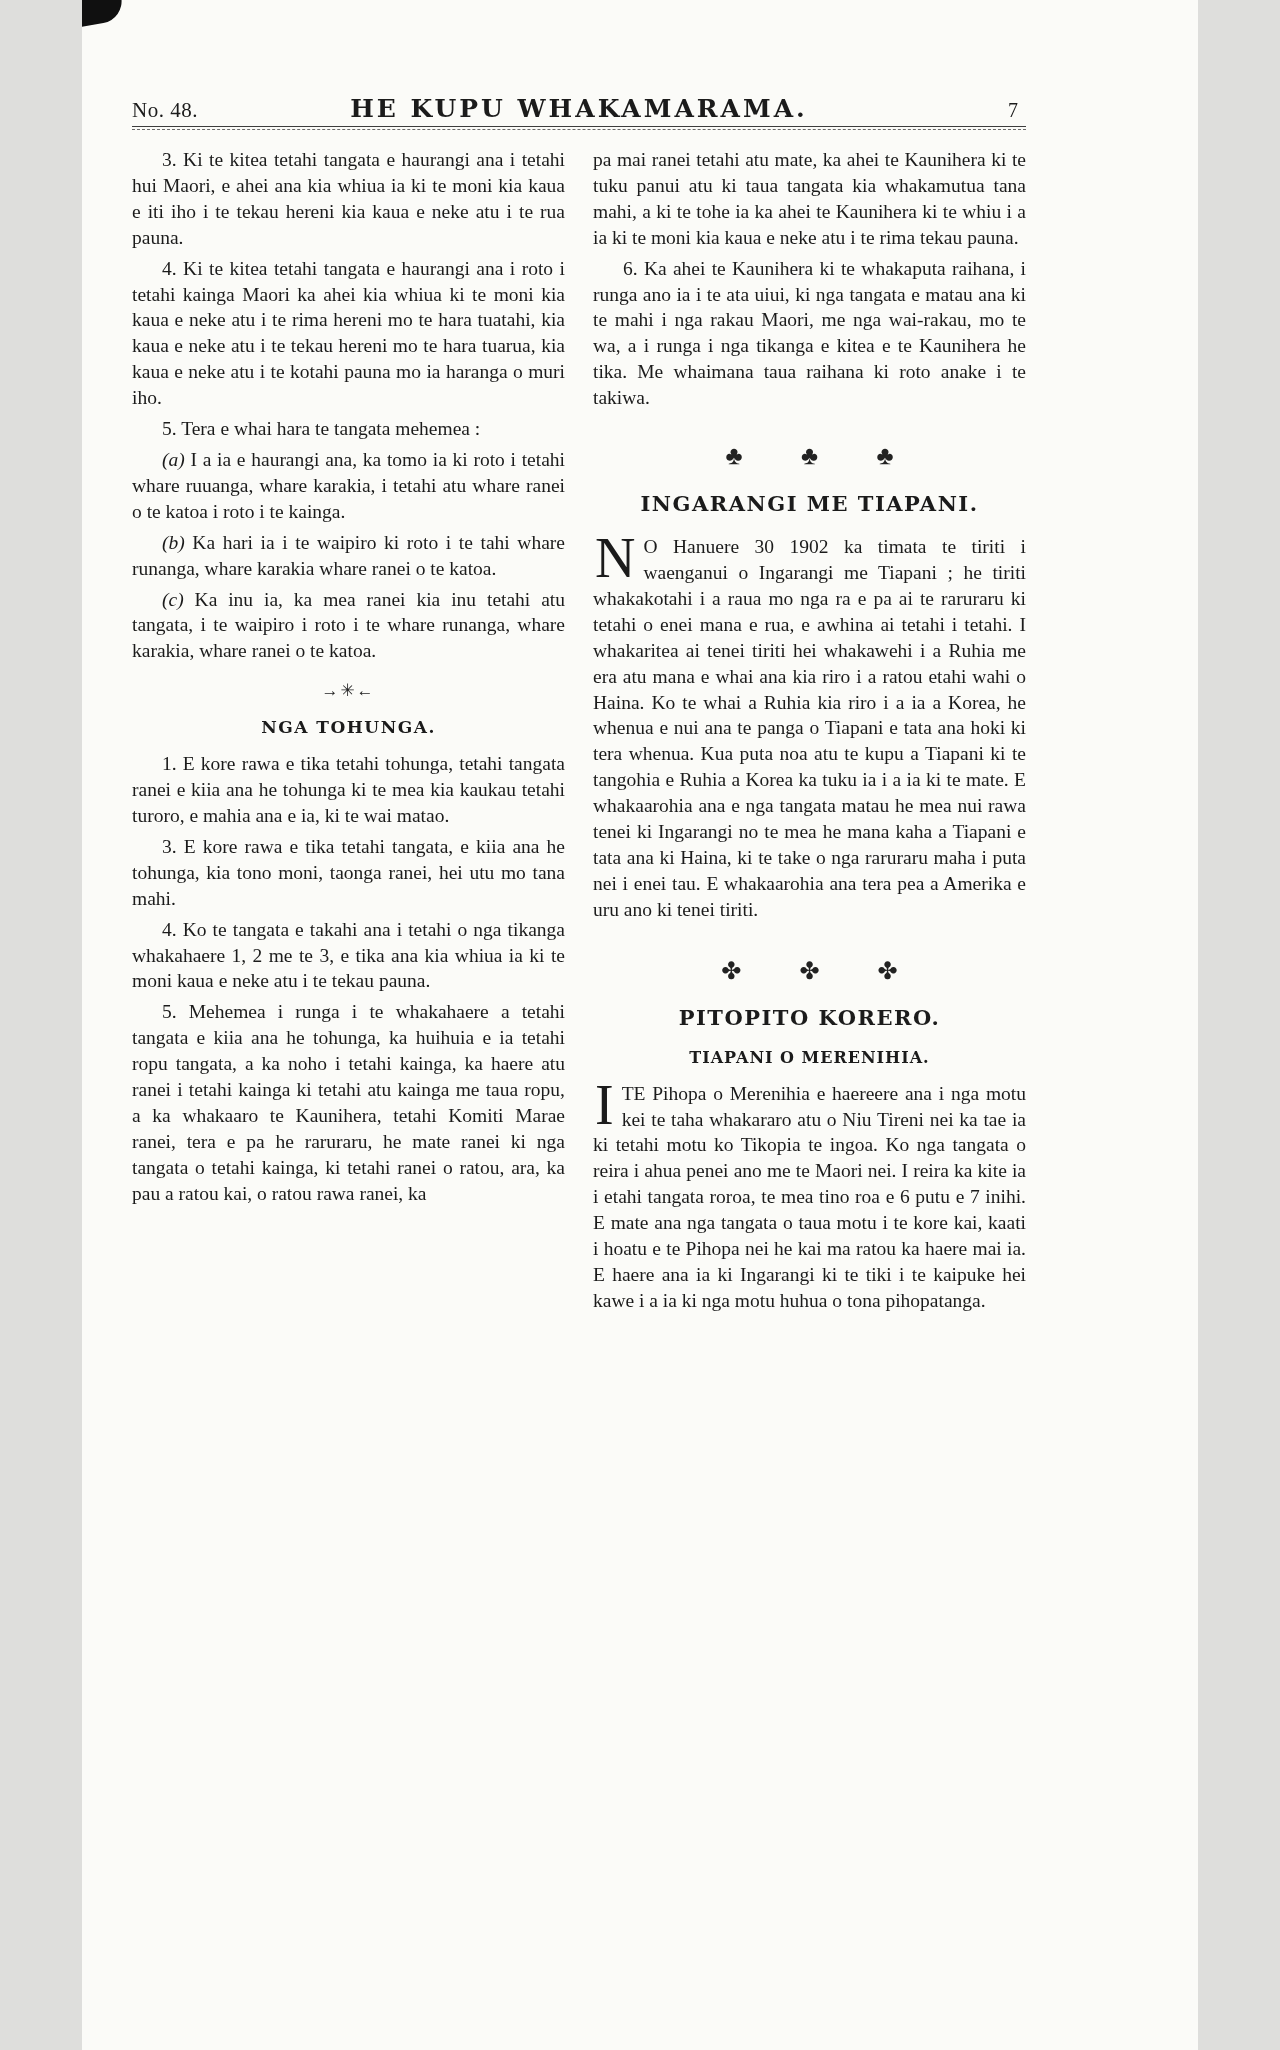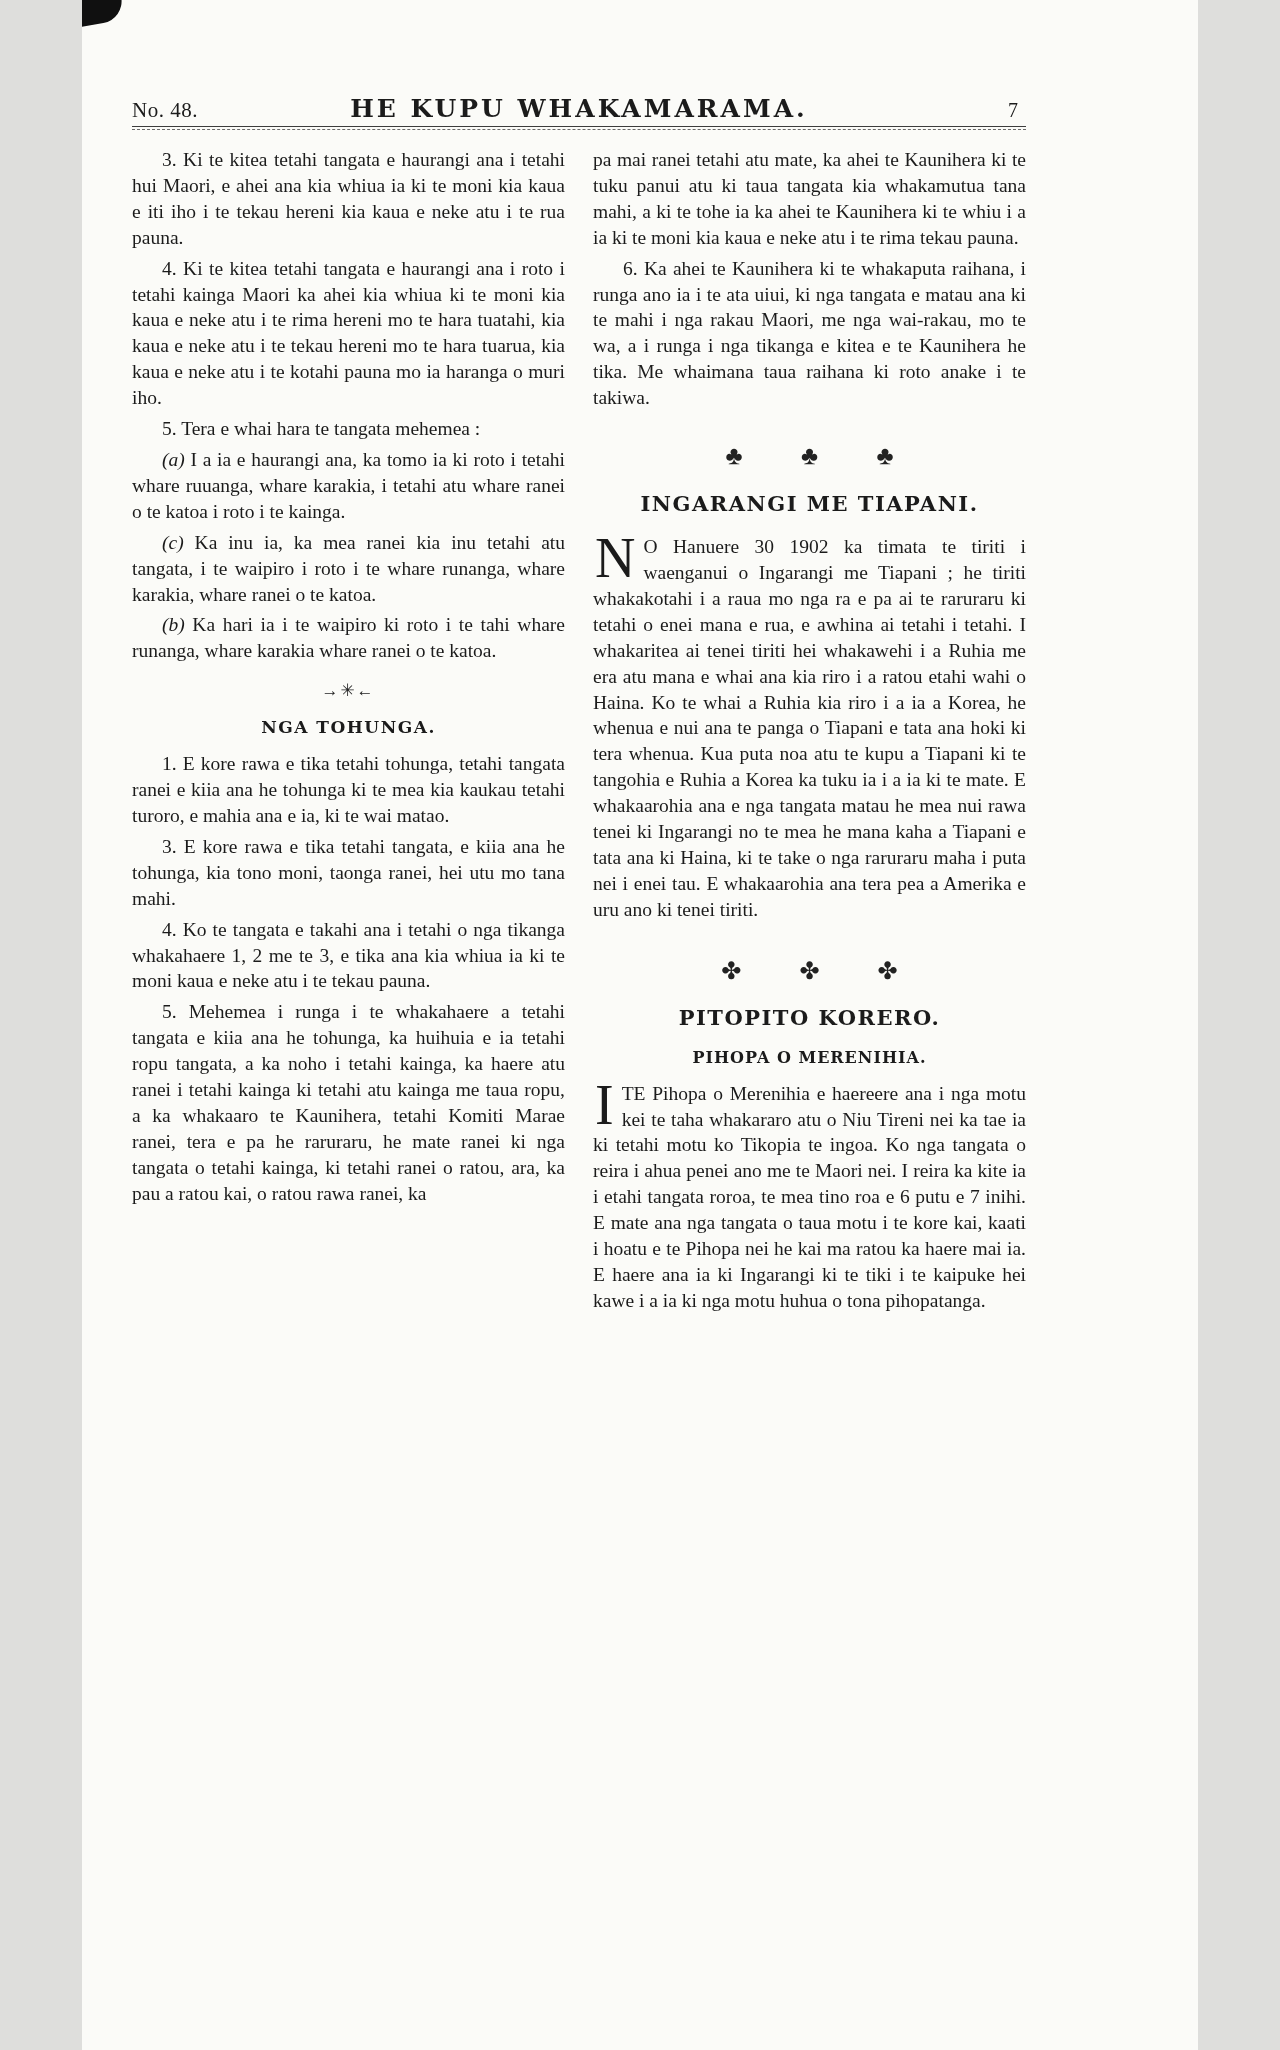--- a/index.html
+++ b/index.html
@@ -116,22 +116,22 @@
     <div class="rule"></div>
 
     <div class="columns">
 
       <section class="col">
         <p class="para">3. Ki te kitea tetahi tangata e haurangi ana i tetahi hui Maori, e ahei ana kia whiua ia ki te moni kia kaua e iti iho i te tekau hereni kia kaua e neke atu i te rua pauna.</p>
         <p class="para">4. Ki te kitea tetahi tangata e haurangi ana i roto i tetahi kainga Maori ka ahei kia whiua ki te moni kia kaua e neke atu i te rima hereni mo te hara tuatahi, kia kaua e neke atu i te tekau hereni mo te hara tuarua, kia kaua e neke atu i te kotahi pauna mo ia haranga o muri iho.</p>
         <p class="para">5. Tera e whai hara te tangata mehemea :</p>
 
         <p class="para"><i class="lbl">(a)</i> <span>I a ia e haurangi ana, ka tomo ia ki roto i tetahi whare ruuanga, whare karakia, i tetahi atu whare ranei o te katoa i roto i te kainga.</span></p>
+        <p class="para"><i class="lbl">(b)</i> <span>Ka hari ia i te waipiro ki roto i te tahi whare runanga, whare karakia whare ranei o te katoa.</span></p>
         <p class="para"><i class="lbl">(c)</i> <span>Ka inu ia, ka mea ranei kia inu tetahi atu tangata, i te waipiro i roto i te whare runanga, whare karakia, whare ranei o te katoa.</span></p>
-        <p class="para"><i class="lbl">(b)</i> <span>Ka hari ia i te waipiro ki roto i te tahi whare runanga, whare karakia whare ranei o te katoa.</span></p>
 
 
         <div class="ornament divider">→✳←</div>
 
         <h2 class="sec-heading">NGA TOHUNGA.</h2>
 
         <p class="para">1. E kore rawa e tika tetahi tohunga, tetahi tangata ranei e kiia ana he tohunga ki te mea kia kaukau tetahi turoro, e mahia ana e ia, ki te wai matao.</p>
         <p class="para">3. E kore rawa e tika tetahi tangata, e kiia ana he tohunga, kia tono moni, taonga ranei, hei utu mo tana mahi.</p>
         <p class="para">4. Ko te tangata e takahi ana i tetahi o nga tikanga whakahaere 1, 2 me te 3, e tika ana kia whiua ia ki te moni kaua e neke atu i te tekau pauna.</p>
         <p class="para">5. Mehemea i runga i te whakahaere a tetahi tangata e kiia ana he tohunga, ka huihuia e ia tetahi ropu tangata, a ka noho i tetahi kainga, ka haere atu ranei i tetahi kainga ki tetahi atu kainga me taua ropu, a ka whakaaro te Kaunihera, tetahi Komiti Marae ranei, tera e pa he raruraru, he mate ranei ki nga tangata o tetahi kainga, ki tetahi ranei o ratou, ara, ka pau a ratou kai, o ratou rawa ranei, ka</p>
@@ -143,20 +143,20 @@
 
         <div class="ornament clubs">♣ ♣ ♣</div>
 
         <h2 class="sec-heading large">INGARANGI ME TIAPANI.</h2>
 
         <p class="para body-start"><span class="dropcap">N</span><span>O Hanuere 30 1902 ka timata te tiriti i waenganui o Ingarangi me Tiapani ; he tiriti whakakotahi i a raua mo nga ra e pa ai te raruraru ki tetahi o enei mana e rua, e awhina ai tetahi i tetahi.  I whakaritea ai tenei tiriti hei whakawehi i a Ruhia me era atu mana e whai ana kia riro i a ratou etahi wahi o Haina.  Ko te whai a Ruhia kia riro i a ia a Korea, he whenua e nui ana te panga o Tiapani e tata ana hoki ki tera whenua.  Kua puta noa atu te kupu a Tiapani ki te tangohia e Ruhia a Korea ka tuku ia i a ia ki te mate.  E whakaarohia ana e nga tangata matau he mea nui rawa tenei ki Ingarangi no te mea he mana kaha a Tiapani e tata ana ki Haina, ki te take o nga raruraru maha i puta nei i enei tau.  E whakaarohia ana tera pea a Amerika e uru ano ki tenei tiriti.</span></p>
 
         <div class="ornament fleurs">✤ ✤ ✤</div>
 
         <h2 class="sec-heading large">PITOPITO KORERO.</h2>
-        <h3 class="sub-heading">PIHOPA O MERENIHIA.</h3>
+        <h3 class="sub-heading">TIAPANI O MERENIHIA.</h3>
 
         <p class="para body-start"><span class="dropcap">I</span><span>TE Pihopa o Merenihia e haereere ana i nga motu kei te taha whakararo atu o Niu Tireni nei ka tae ia ki tetahi motu ko Tikopia te ingoa.  Ko nga tangata o reira i ahua penei ano me te Maori nei.  I reira ka kite ia i etahi tangata roroa, te mea tino roa e 6 putu e 7 inihi.  E mate ana nga tangata o taua motu i te kore kai, kaati i hoatu e te Pihopa nei he kai ma ratou ka haere mai ia.  E haere ana ia ki Ingarangi ki te tiki i te kaipuke hei kawe i a ia ki nga motu huhua o tona pihopatanga.</span></p>
       </section>
 
     </div>
   </div>
 </div>
 
 </body></html>

